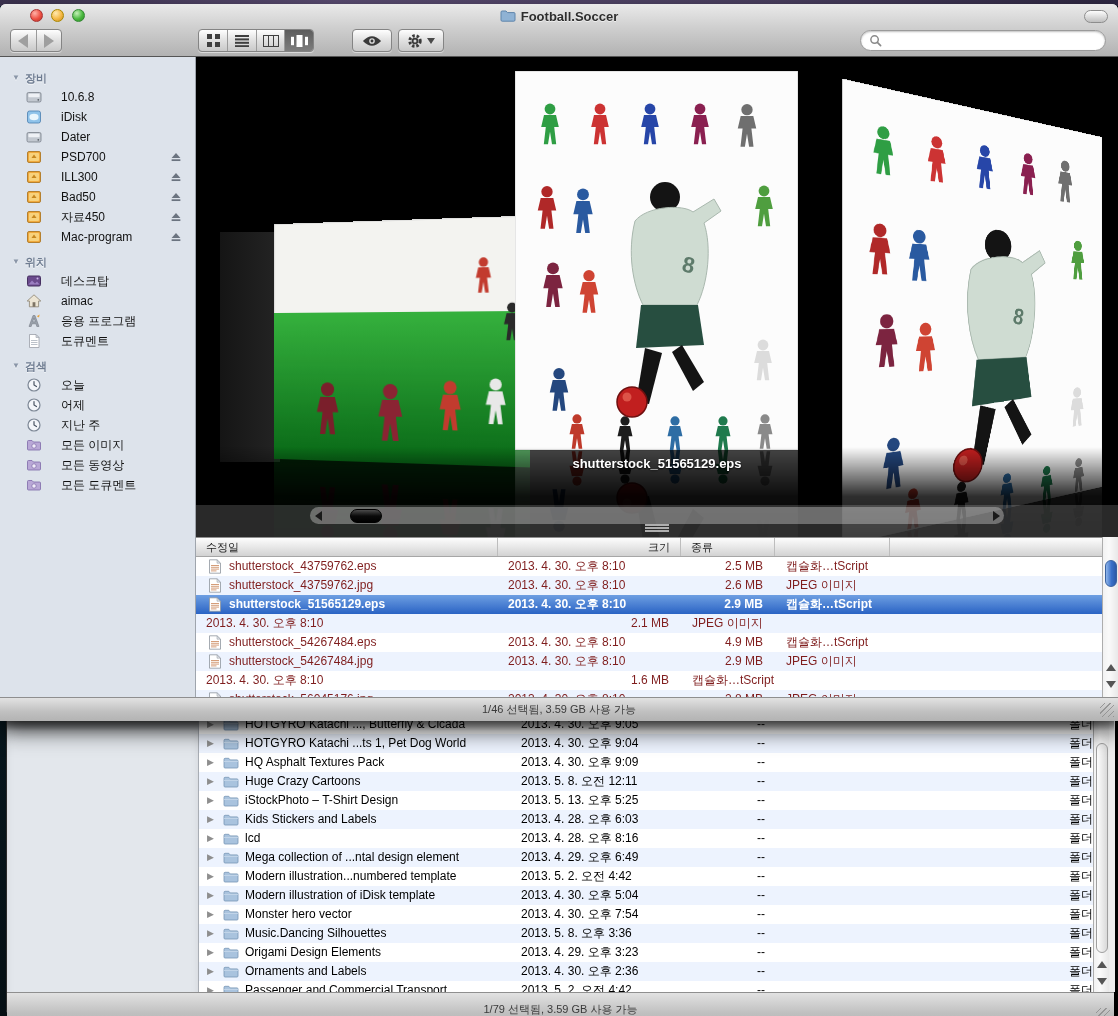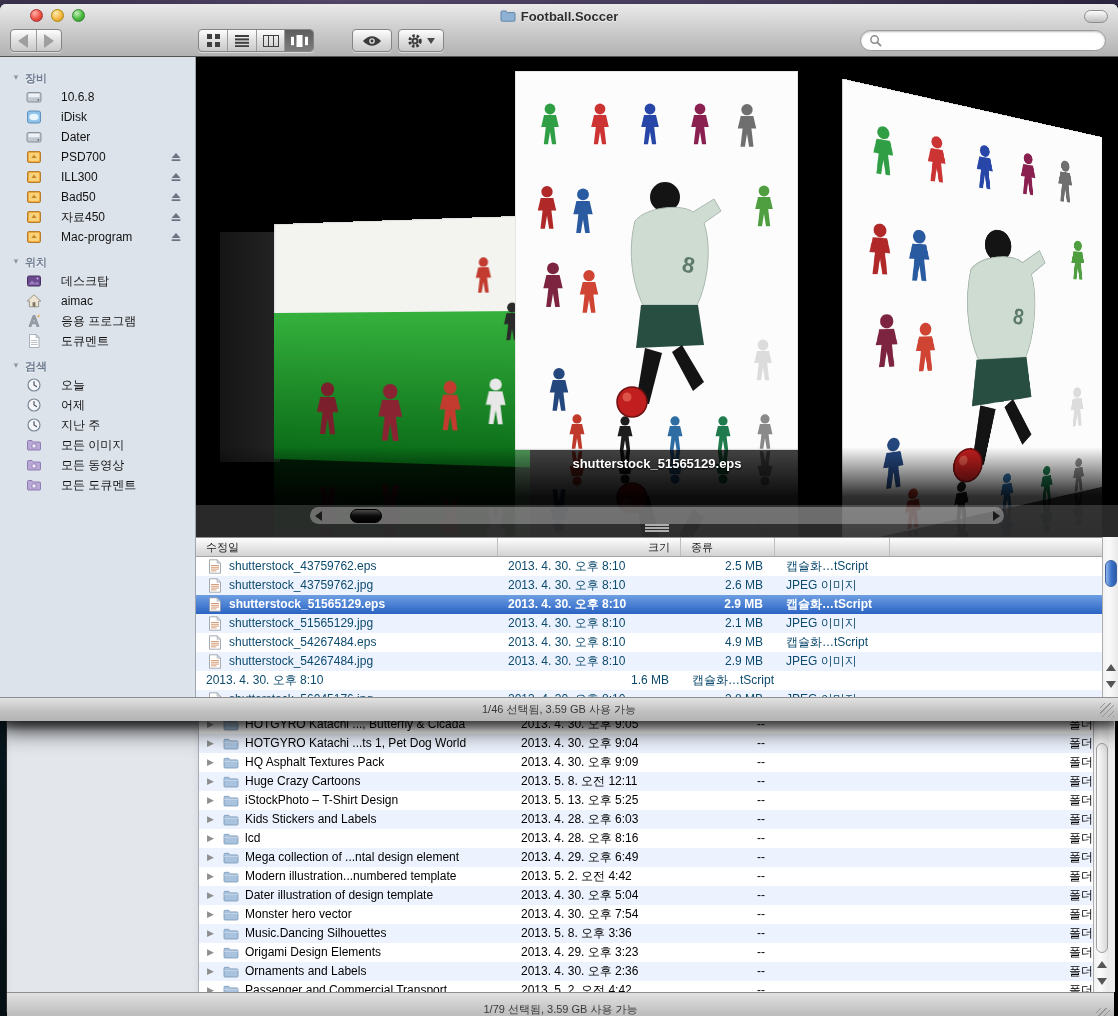--- a/index.html
+++ b/index.html
@@ -102,21 +102,21 @@
     background:linear-gradient(#fdfdfd,#d8d8d8 60%,#cicic1); background:linear-gradient(#fdfdfd,#d2d2d2);
     border-top:1px solid #8f8f8f; border-bottom:1px solid #a6a6a6; font-size:11px; color:#222; }
   .lh-cell { position:relative; line-height:18px; padding-left:10px; border-right:1px solid #bdbdbd; white-space:nowrap; }
   .lh-cell.sorted { background:linear-gradient(#cfe0f7,#a3c2ec); border-right:1px solid #88a9d4; padding-left:26px; }
   .lh-cell.right { text-align:right; padding-right:10px; }
   .sort-arrow { position:absolute; right:7px; top:4px; font-size:9px; color:#3b5e8e; }
 
   
   .filerows { position:absolute; left:196px; top:553px; width:906px; height:144px; overflow:hidden; background:#fff; }
   .frow { display:grid; grid-template-columns:302px 183px 94px 115px 1fr; height:19px; line-height:19px;
-    font-size:12px; color:#0c4a6e; }
+    font-size:12px; color:#7f1d1d; }
   .frow.alt { background:#edf3fe; }
   .frow.selected { background:linear-gradient(#6e9fe2,#2a63c4); color:#fff; font-weight:bold; }
   .fc-name { display:flex; align-items:center; padding-left:12px; gap:7px; overflow:hidden; white-space:nowrap; }
   .fc-name .ico, .fc-name .ico svg { width:14px; height:15px; flex:0 0 14px; display:block; }
   .fc-date { padding-left:10px; white-space:nowrap; }
   .fc-size { text-align:right; padding-right:12px; }
   .fc-kind { padding-left:11px; white-space:nowrap; }
 
   
   .vscroll { position:absolute; background:linear-gradient(90deg,#f2f2f2,#fafafa 40%,#e8e8e8);
@@ -360,21 +360,21 @@
           </div>
           <div class="brow alt">
             <div class="bc-name">
               <span class="dis">▶</span>
               <span class="ico">
                 <svg viewBox="0 0 16 14">
                   <path d="M1 3.4 Q1 2.3 2.1 2.3 H5.8 L7.2 3.9 H14 Q15 3.9 15 5 V11 Q15 12 14 12 H2 Q1 12 1 11 Z" fill="#a9c3de" stroke="#7795b5" stroke-width=".8"></path>
                   <path d="M1 5.4 H15" stroke="#c6d8ea" stroke-width=".9"></path>
                 </svg>
               </span>
-              <span>Dater illustration of design template</span>
+              <span>Modern illustration of iDisk template</span>
             </div>
             <div class="bc-date">2013. 4. 30. 오후 5:04</div>
             <div class="bc-size">--</div>
             <div class="bc-kind">폴더</div>
           </div>
           <div class="brow">
             <div class="bc-name">
               <span class="dis">▶</span>
               <span class="ico">
                 <svg viewBox="0 0 16 14">
@@ -895,35 +895,20 @@
               </svg>
             </span>
             <span>shutterstock_51565129.eps</span>
           </div>
           <div class="fc-date">2013. 4. 30. 오후 8:10</div>
           <div class="fc-size">2.9 MB</div>
           <div class="fc-kind">캡슐화…tScript</div>
           <div></div>
         </div>
         <div class="frow alt">
-          <div class="fc-name">
-            <span class="ico">
-              <svg viewBox="0 0 14 15">
-                <path d="M1.5 .8 H9 L12.5 4.2 V14.2 H1.5 Z" fill="#fff" stroke="#8e959e" stroke-width=".8"></path>
-                <path d="M9 .8 V4.2 H12.5 Z" fill="#dfe3e8" stroke="#8e959e" stroke-width=".5"></path>
-                <g stroke="#c3733f" stroke-width=".7">
-                  <line x1="3" y1="6.5" x2="11" y2="6.5"></line>
-                  <line x1="3" y1="8.3" x2="11" y2="8.3"></line>
-                  <line x1="3" y1="10.1" x2="11" y2="10.1"></line>
-                  <line x1="3" y1="11.9" x2="8.5" y2="11.9"></line>
-                </g>
-              </svg>
-            </span>
-            <span>shutterstock_51565129.jpg</span>
-          </div>
           <div class="fc-date">2013. 4. 30. 오후 8:10</div>
           <div class="fc-size">2.1 MB</div>
           <div class="fc-kind">JPEG 이미지</div>
           <div></div>
         </div>
         <div class="frow">
           <div class="fc-name">
             <span class="ico">
               <svg viewBox="0 0 14 15">
                 <path d="M1.5 .8 H9 L12.5 4.2 V14.2 H1.5 Z" fill="#fff" stroke="#8e959e" stroke-width=".8"></path>

